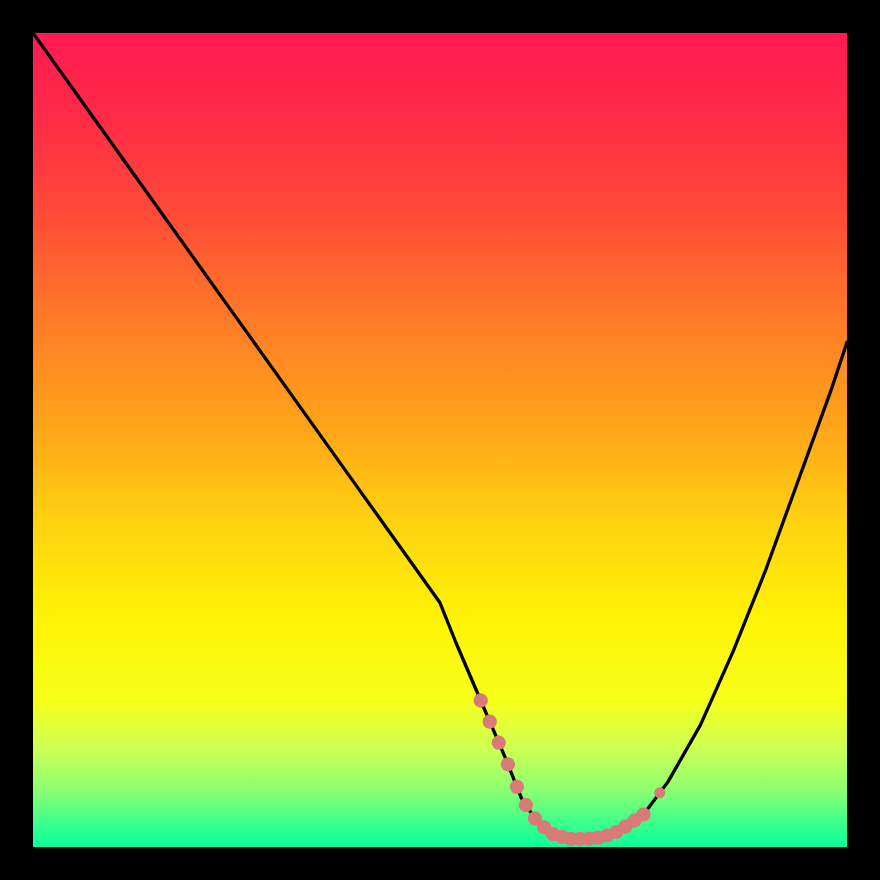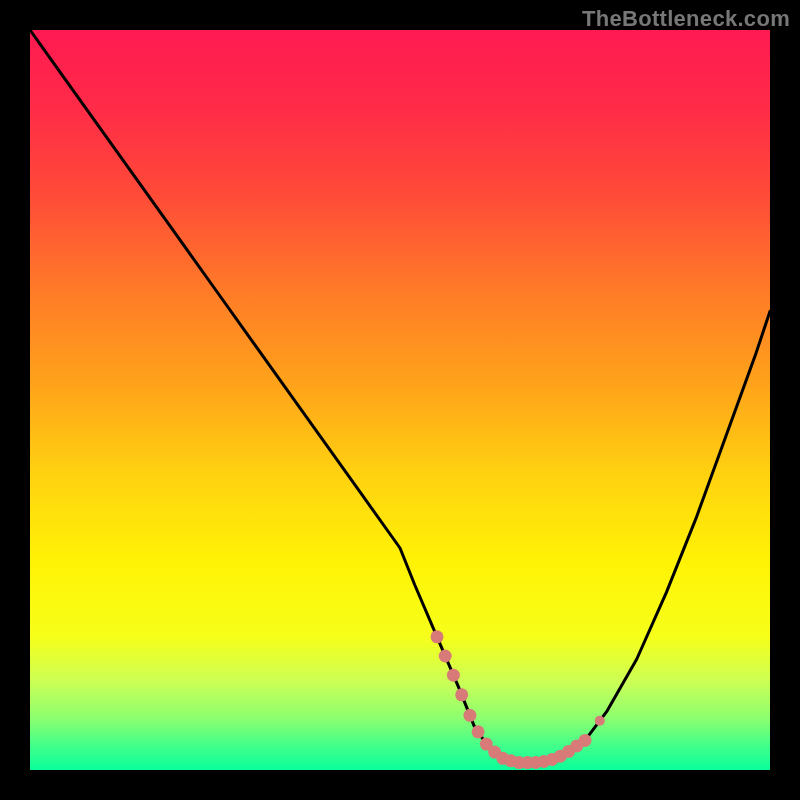--- a/index.html
+++ b/index.html
@@ -81,15 +81,14 @@
           <circle cx="522.1" cy="729.5" r="6.5" fill="#d87a78"></circle>
           <circle cx="530.3" cy="726.2" r="6.5" fill="#d87a78"></circle>
           <circle cx="538.6" cy="721.4" r="6.5" fill="#d87a78"></circle>
           <circle cx="546.8" cy="715.9" r="6.5" fill="#d87a78"></circle>
           <circle cx="555.0" cy="710.4" r="6.5" fill="#d87a78"></circle>
           <circle cx="569.8" cy="690.7" r="5" fill="#d87a78"></circle>
         </g>
     </svg>
   </div>
 
-  <div class="watermark">TheBottleneck.com</div>
 
 </div>
 
 </body></html>

